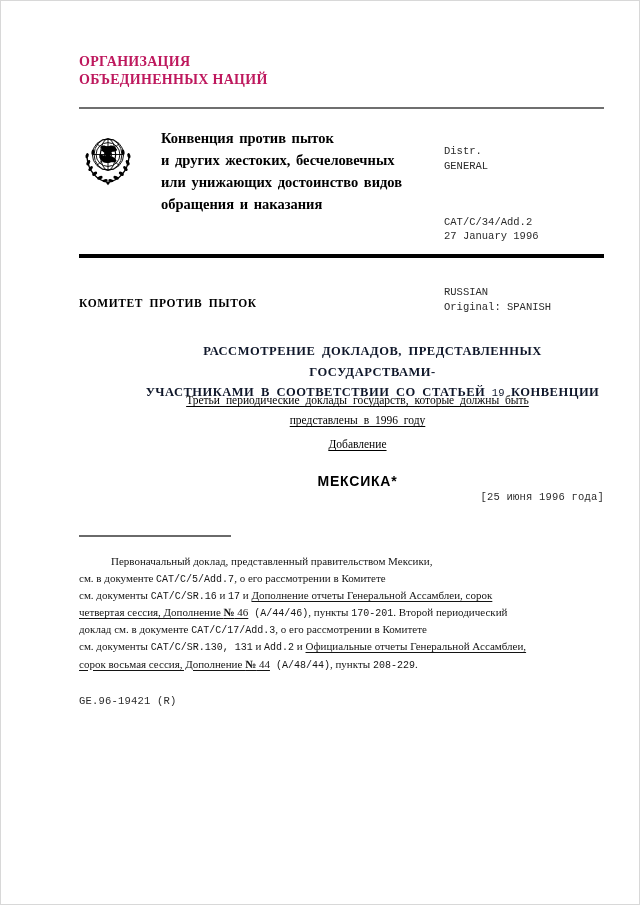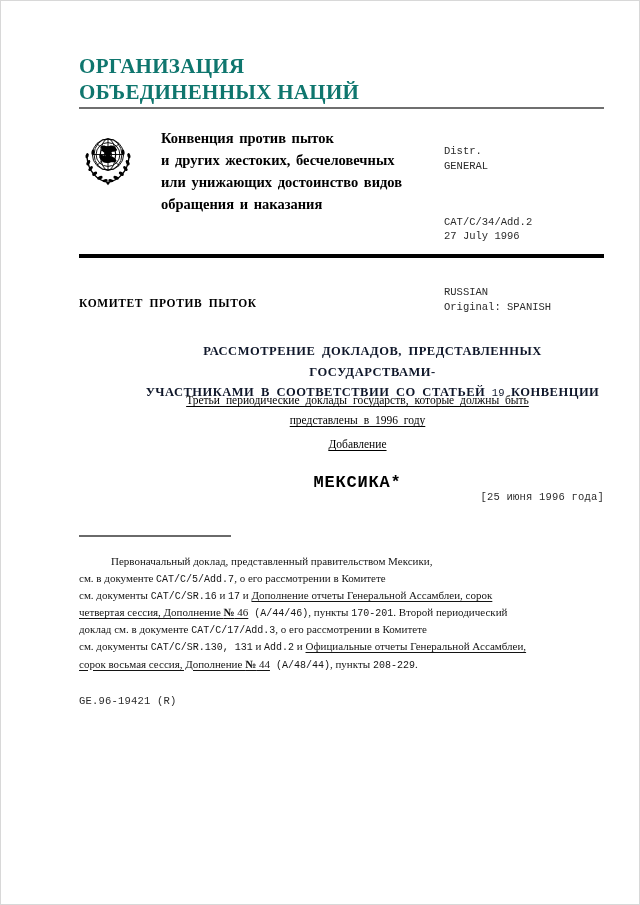--- a/index.html
+++ b/index.html
@@ -26,24 +26,24 @@
     left: 78px;
     top: 52px;
     right: 35px;
     display: flex;
     align-items: flex-start;
     justify-content: space-between;
   }
   .org-name {
     font-family: "Liberation Serif", serif;
     font-weight: bold;
-    font-size: 21px;
+    font-size: 14px;
     line-height: 1.25;
     letter-spacing: 0.3px;
-    color: #0f766e;
+    color: #be185d;
     white-space: pre-line;
   }
   .cat-logo {
     font-family: "Liberation Serif", serif;
     font-weight: bold;
     font-size: 37px;
     letter-spacing: 1px;
     line-height: 1;
     color: #000;
     margin-top: -4px;
@@ -174,23 +174,23 @@
     color: #000;
     text-decoration: underline;
     text-underline-offset: 2px;
   }
   .country {
     position: absolute;
     left: 110px;
     right: 35px;
     top: 472px;
     text-align: center;
-    font-family: Liberation Mono, monospace;
-    font-weight: bold;
-    font-size: 17px;
+    font-family: Liberation Sans, sans-serif;
+    font-weight: bold;
+    font-size: 14px;
     letter-spacing: 0.8px;
     color: #000;
   }
   .doc-date {
     position: absolute;
     right: 35px;
     top: 490px;
     font-family: "Liberation Mono", monospace;
     font-size: 10.5px;
     color: #2b2b2b;
@@ -286,21 +286,21 @@
     <div class="conv-title">Конвенция против пыток
 и других жестоких, бесчеловечных
 или унижающих достоинство видов
 обращения и наказания</div>
 
     <div class="distr-block">
       <div>Distr.
 GENERAL</div>
       <div class="distr-gap"></div>
       <div>CAT/C/34/Add.2
-27 July 1996</div>
+27 January 1996</div>
       <div class="distr-gap"></div>
       <div>RUSSIAN
 Original:  SPANISH</div>
     </div>
   </div>
 
   <div class="rule-thick"></div>
 
   <div class="committee">КОМИТЕТ ПРОТИВ ПЫТОК</div>
 

